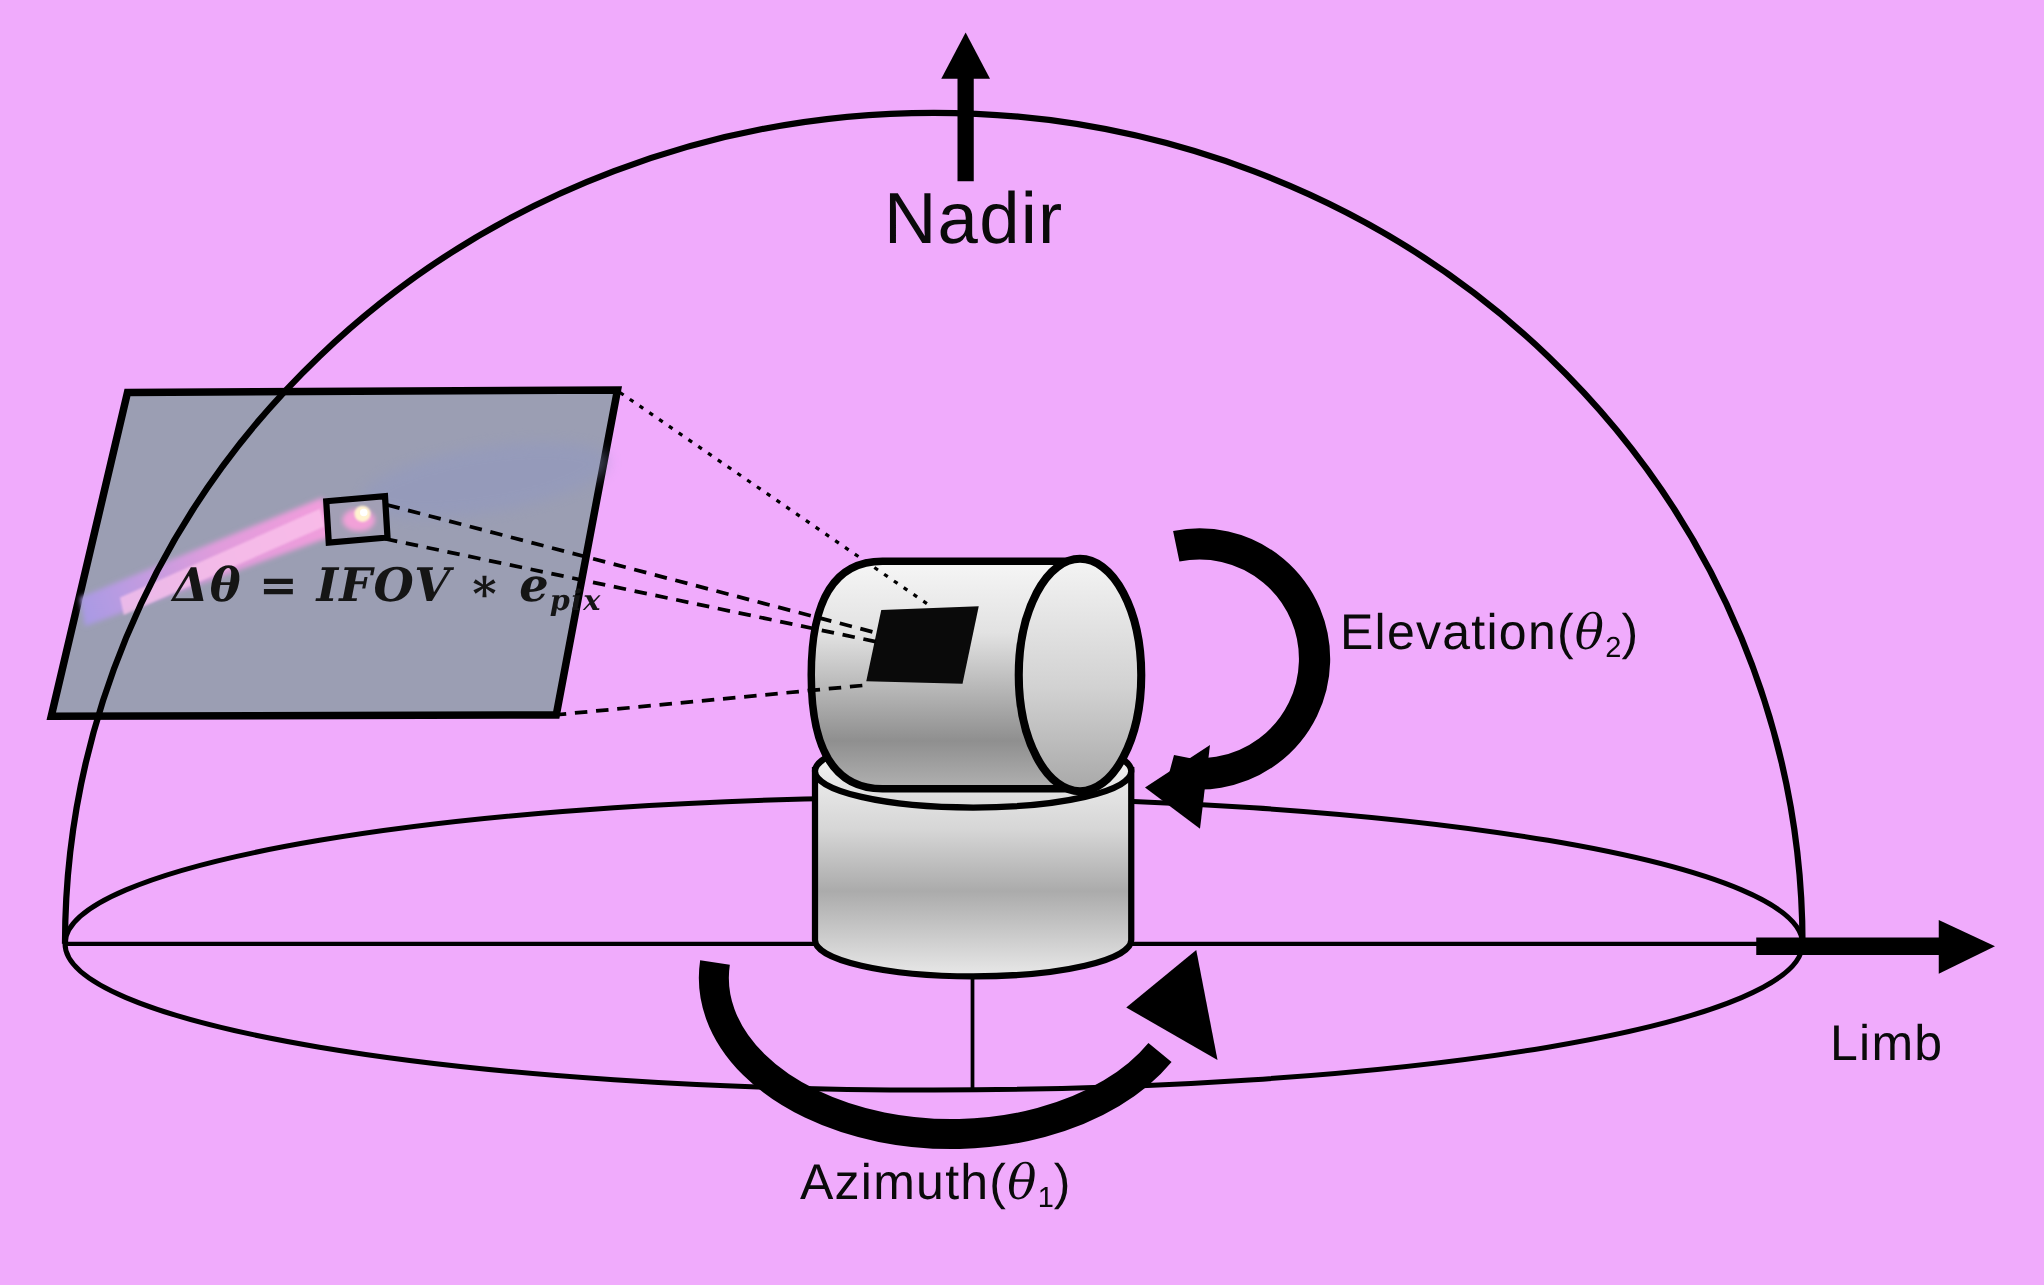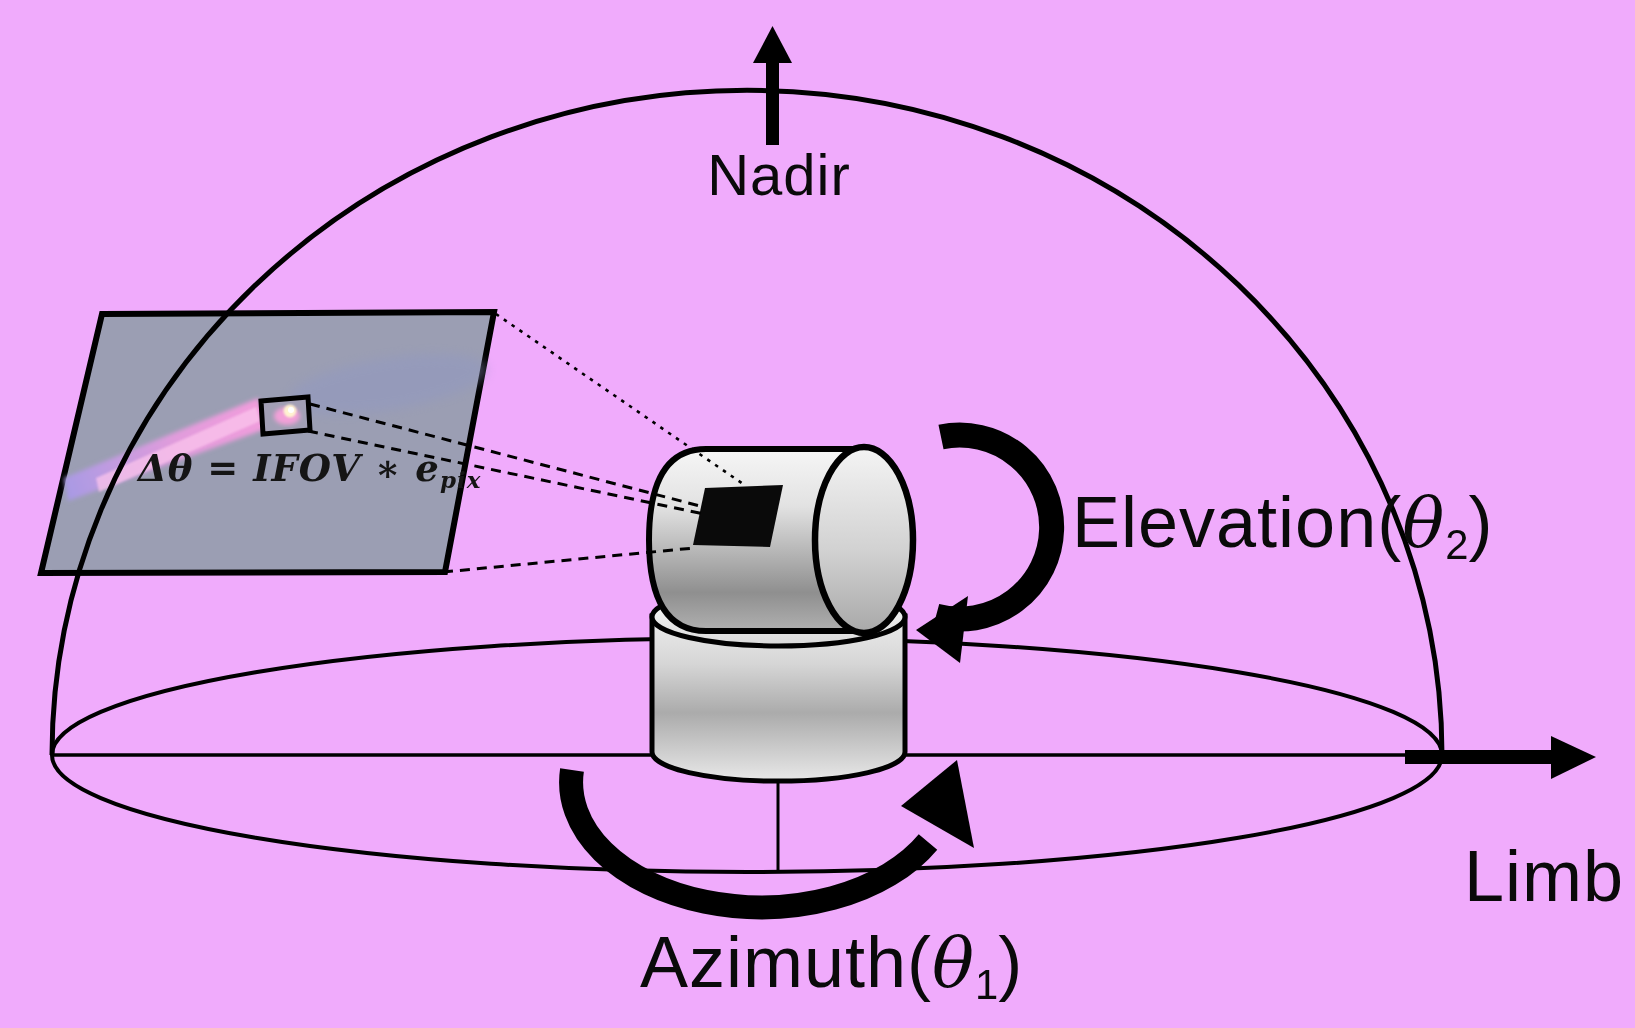--- a/index.html
+++ b/index.html
@@ -1,19 +1,19 @@
 <!DOCTYPE html>
 <html><head>
 <meta charset="utf-8">
 <style>
   html,body{margin:0;padding:0;background:#ffffff;}
   .stage{position:relative;width:1635px;height:1028px;background:#f0abfc;overflow:hidden;
          font-family:"Liberation Sans",sans-serif;}
   .stage svg{position:absolute;left:0;top:0;}
-  .lbl{position:absolute;color:#0a0a0a;font-size:72px;line-height:1;letter-spacing:1px;white-space:nowrap;}
+  .lbl{position:absolute;color:#0a0a0a;font-size:40px;line-height:1;letter-spacing:1px;white-space:nowrap;}
   .lbl .theta{font-family:"DejaVu Serif",serif;font-style:italic;font-size:0.97em;}
   .lbl .sb{font-size:0.58em;vertical-align:-0.28em;letter-spacing:0;}
   .nadir{font-size:58px;transform:translateX(-50%);}
   .formula{position:absolute;color:#151515;font-family:"DejaVu Serif",serif;
            font-style:italic;font-weight:bold;font-size:37px;line-height:1;letter-spacing:1px;white-space:nowrap;}
   .formula .sb{font-size:0.62em;vertical-align:-0.3em;}
 </style>
 </head>
 <body>
 
@@ -113,19 +113,19 @@
 <div class="lbl nadir" style="left:779px;top:146px;">Nadir</div>
 
 <div class="lbl" style="left:1072px;top:486px;">
   <span>Elevation(</span><span class="theta">θ</span><span class="sb">2</span><span>)</span>
 </div>
 
 <div class="lbl" style="left:640px;top:926px;text-align:right;">
   <span>Azimuth(</span><span class="theta">θ</span><span class="sb">1</span><span>)</span>
 </div>
 
-<div class="lbl" style="left:1464px;top:815px;margin-top:25px;">Limb</div>
+<div class="lbl" style="left:1464px;top:815px;">Limb</div>
 
 <div class="formula" style="left:138px;top:450px;">
   <span>Δθ = IFOV ∗ e</span><span class="sb">pix</span>
 </div>
 
 </div>
 
 </body></html>

